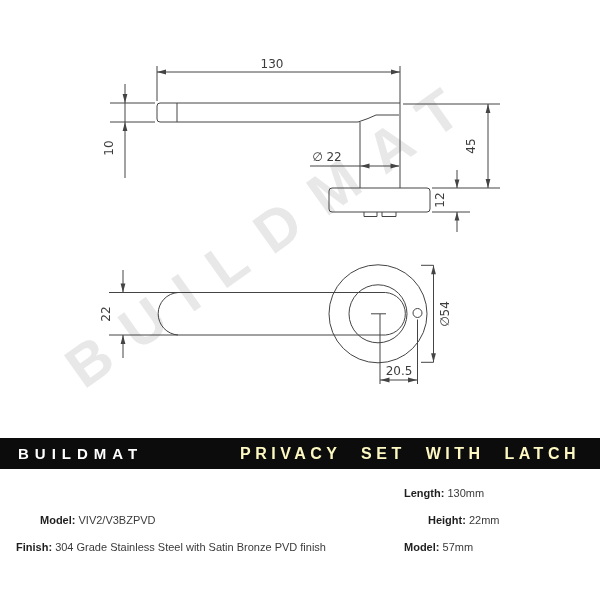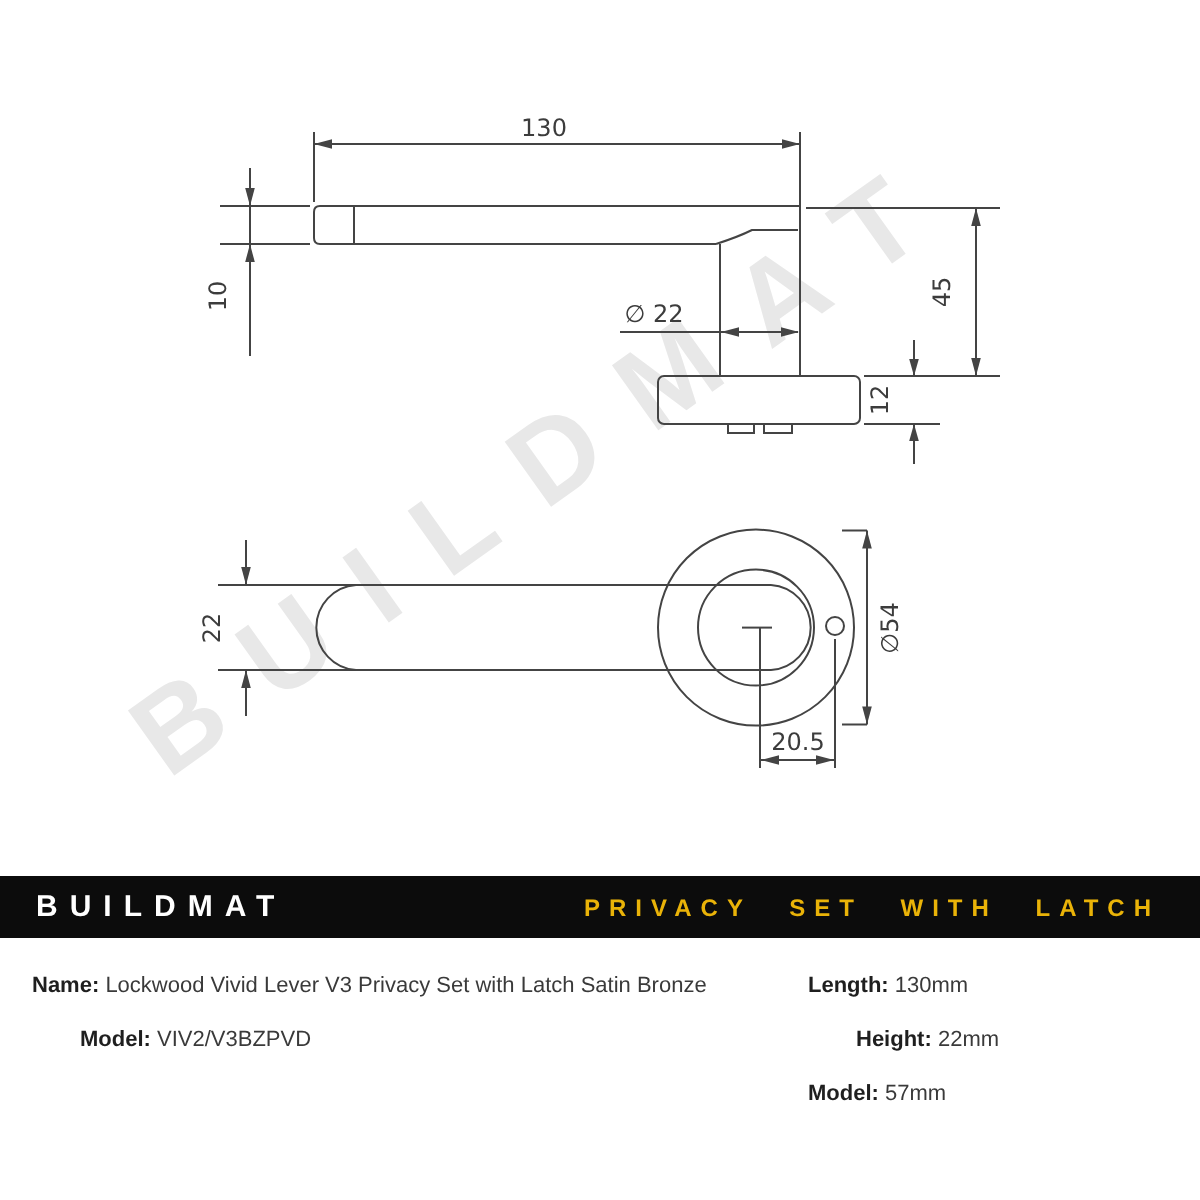--- a/index.html
+++ b/index.html
@@ -4,21 +4,21 @@
 <style>
   html,body{margin:0;padding:0;background:#ffffff;}
   .page{position:relative;width:600px;height:600px;background:#ffffff;overflow:hidden;
         font-family:"Liberation Sans",sans-serif;}
   .drawing-svg{position:absolute;left:0;top:0;}
   .dim-text{font-family:"DejaVu Sans",sans-serif;font-size:12px;fill:#3c3c3c;}
   .banner{position:absolute;left:0;top:438px;width:600px;height:31px;background:#0c0c0c;
           display:flex;align-items:center;justify-content:space-between;box-sizing:border-box;
           padding:0 20px 0 18px;}
   .banner .brand{color:#fff;font-weight:bold;font-size:15px;letter-spacing:6px;white-space:nowrap;}
-  .banner .title{color:#eab308;font-weight:bold;font-size:12px;letter-spacing:4.5px;word-spacing:11px;white-space:nowrap;}
+  .banner .title{color:#fef9c3;font-weight:bold;font-size:16px;letter-spacing:4.5px;word-spacing:11px;white-space:nowrap;}
   .specs{position:absolute;left:0;top:480px;width:600px;height:90px;}
   .spec-row{position:absolute;font-size:11px;color:#3a3a3a;white-space:nowrap;}
   .spec-row .lbl{font-weight:bold;color:#1f1f1f;}
   .col-left{left:16px;}
   .col-right{left:380px;margin-left:24px;}
   .r1{top:7px;} .r2{top:34px;padding-left:24px;} .r3{top:61px;}
 </style>
 </head>
 <body>
 
@@ -103,27 +103,27 @@
     <text class="dim-text" transform="translate(449,314) rotate(-90)" text-anchor="middle">∅54</text>
     <text class="dim-text" x="399" y="375" text-anchor="middle">20.5</text>
   </svg>
 
   <div class="banner">
     <span class="brand">BUILDMAT</span>
     <span class="title">PRIVACY SET WITH LATCH</span>
   </div>
 
   <div class="specs">
-    <div class="spec-row col-left r1">
-      <span class="lbl">Name:</span>
-      <span>Lockwood Vivid Lever V3 Privacy Set with Latch Satin Bronze</span>
-    </div>
     <div class="spec-row col-left r2">
       <span class="lbl">Model:</span>
       <span>VIV2/V3BZPVD</span>
+    </div>
+    <div class="spec-row col-left r3">
+      <span class="lbl">Finish:</span>
+      <span>304 Grade Stainless Steel with Satin Bronze PVD finish</span>
     </div>
     <div class="spec-row col-right r1">
       <span class="lbl">Length:</span>
       <span>130mm</span>
     </div>
     <div class="spec-row col-right r2">
       <span class="lbl">Height:</span>
       <span>22mm</span>
     </div>
     <div class="spec-row col-right r3">

